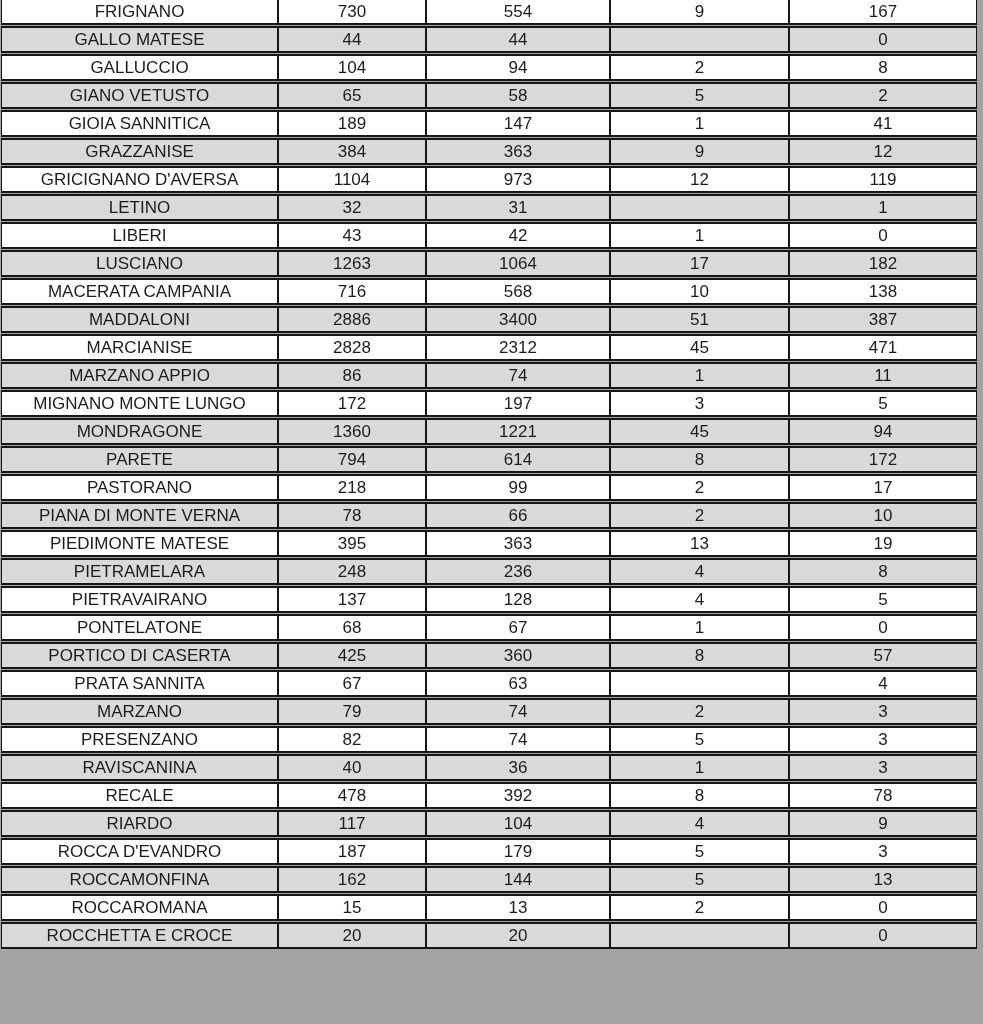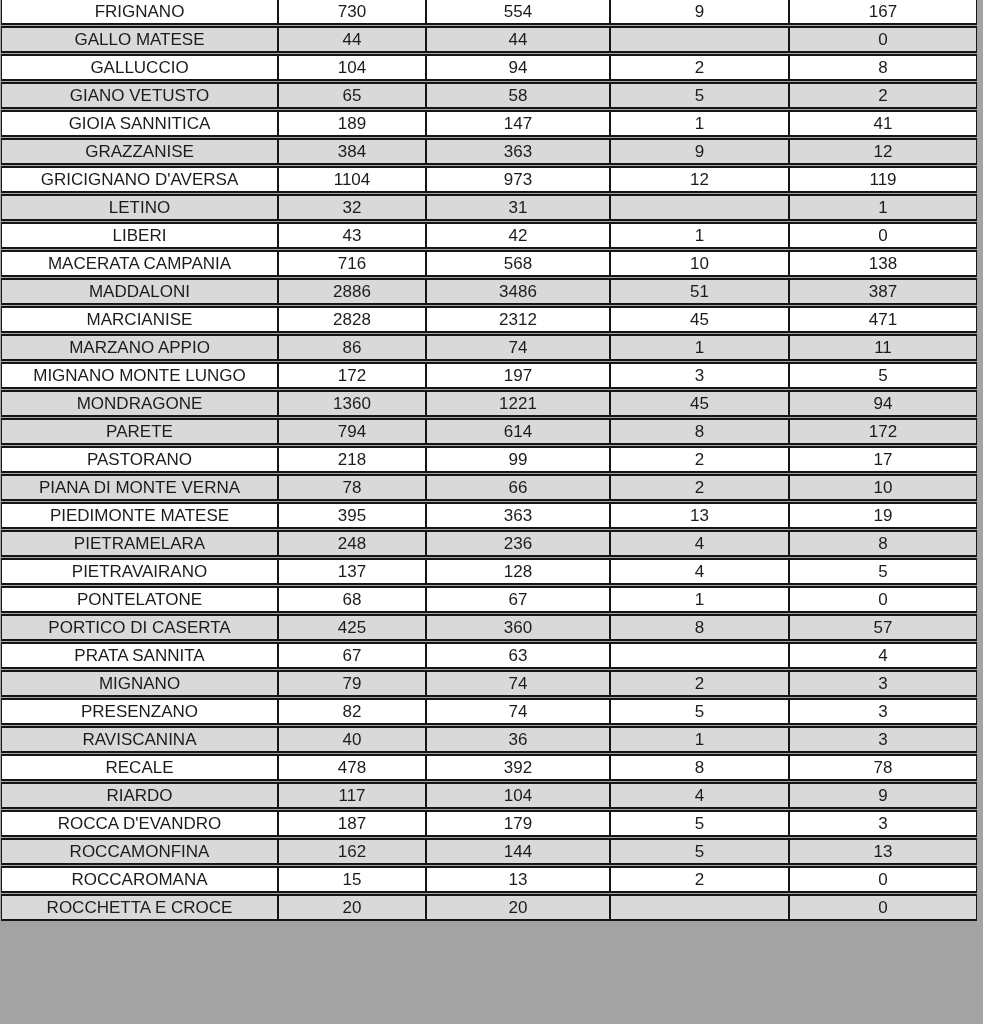--- a/index.html
+++ b/index.html
@@ -119,31 +119,38 @@
           <td></td>
           <td>1</td>
         </tr>
         <tr>
           <td>LIBERI</td>
           <td>43</td>
           <td>42</td>
           <td>1</td>
           <td>0</td>
         </tr>
+        <tr class="alt">
+          <td>LUSCIANO</td>
+          <td>1263</td>
+          <td>1064</td>
+          <td>17</td>
+          <td>182</td>
+        </tr>
         <tr>
           <td>MACERATA CAMPANIA</td>
           <td>716</td>
           <td>568</td>
           <td>10</td>
           <td>138</td>
         </tr>
         <tr class="alt">
           <td>MADDALONI</td>
           <td>2886</td>
-          <td>3486</td>
+          <td>3400</td>
           <td>51</td>
           <td>387</td>
         </tr>
         <tr>
           <td>MARCIANISE</td>
           <td>2828</td>
           <td>2312</td>
           <td>45</td>
           <td>471</td>
         </tr>
@@ -225,21 +232,21 @@
           <td>57</td>
         </tr>
         <tr>
           <td>PRATA SANNITA</td>
           <td>67</td>
           <td>63</td>
           <td></td>
           <td>4</td>
         </tr>
         <tr class="alt">
-          <td>MIGNANO</td>
+          <td>MARZANO</td>
           <td>79</td>
           <td>74</td>
           <td>2</td>
           <td>3</td>
         </tr>
         <tr>
           <td>PRESENZANO</td>
           <td>82</td>
           <td>74</td>
           <td>5</td>

